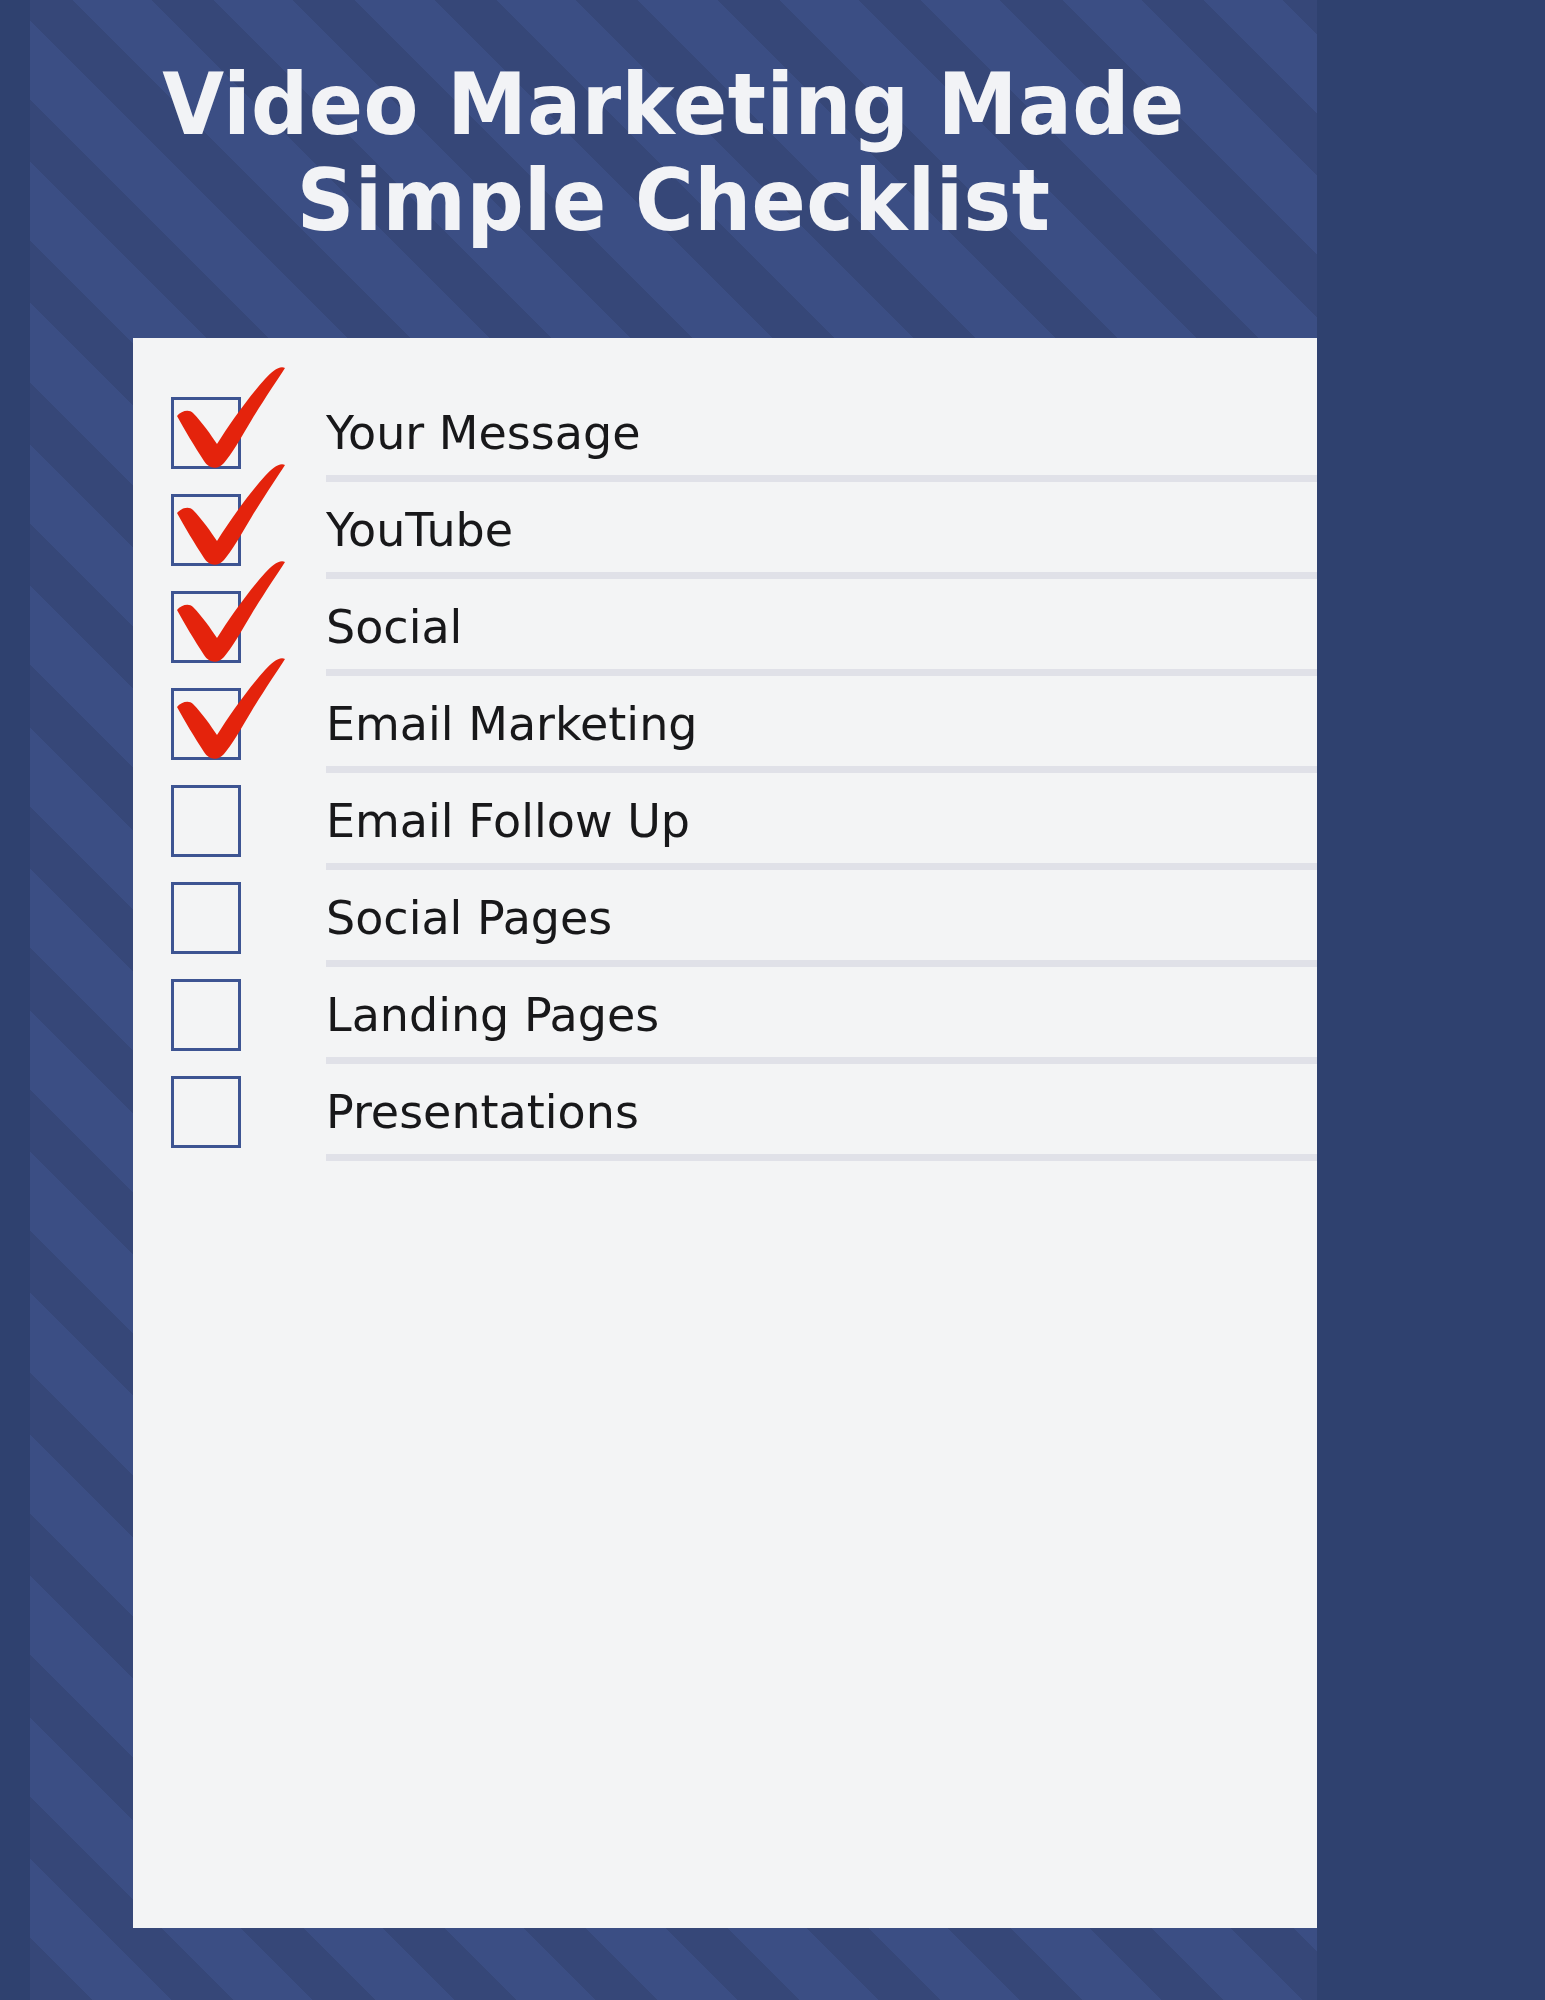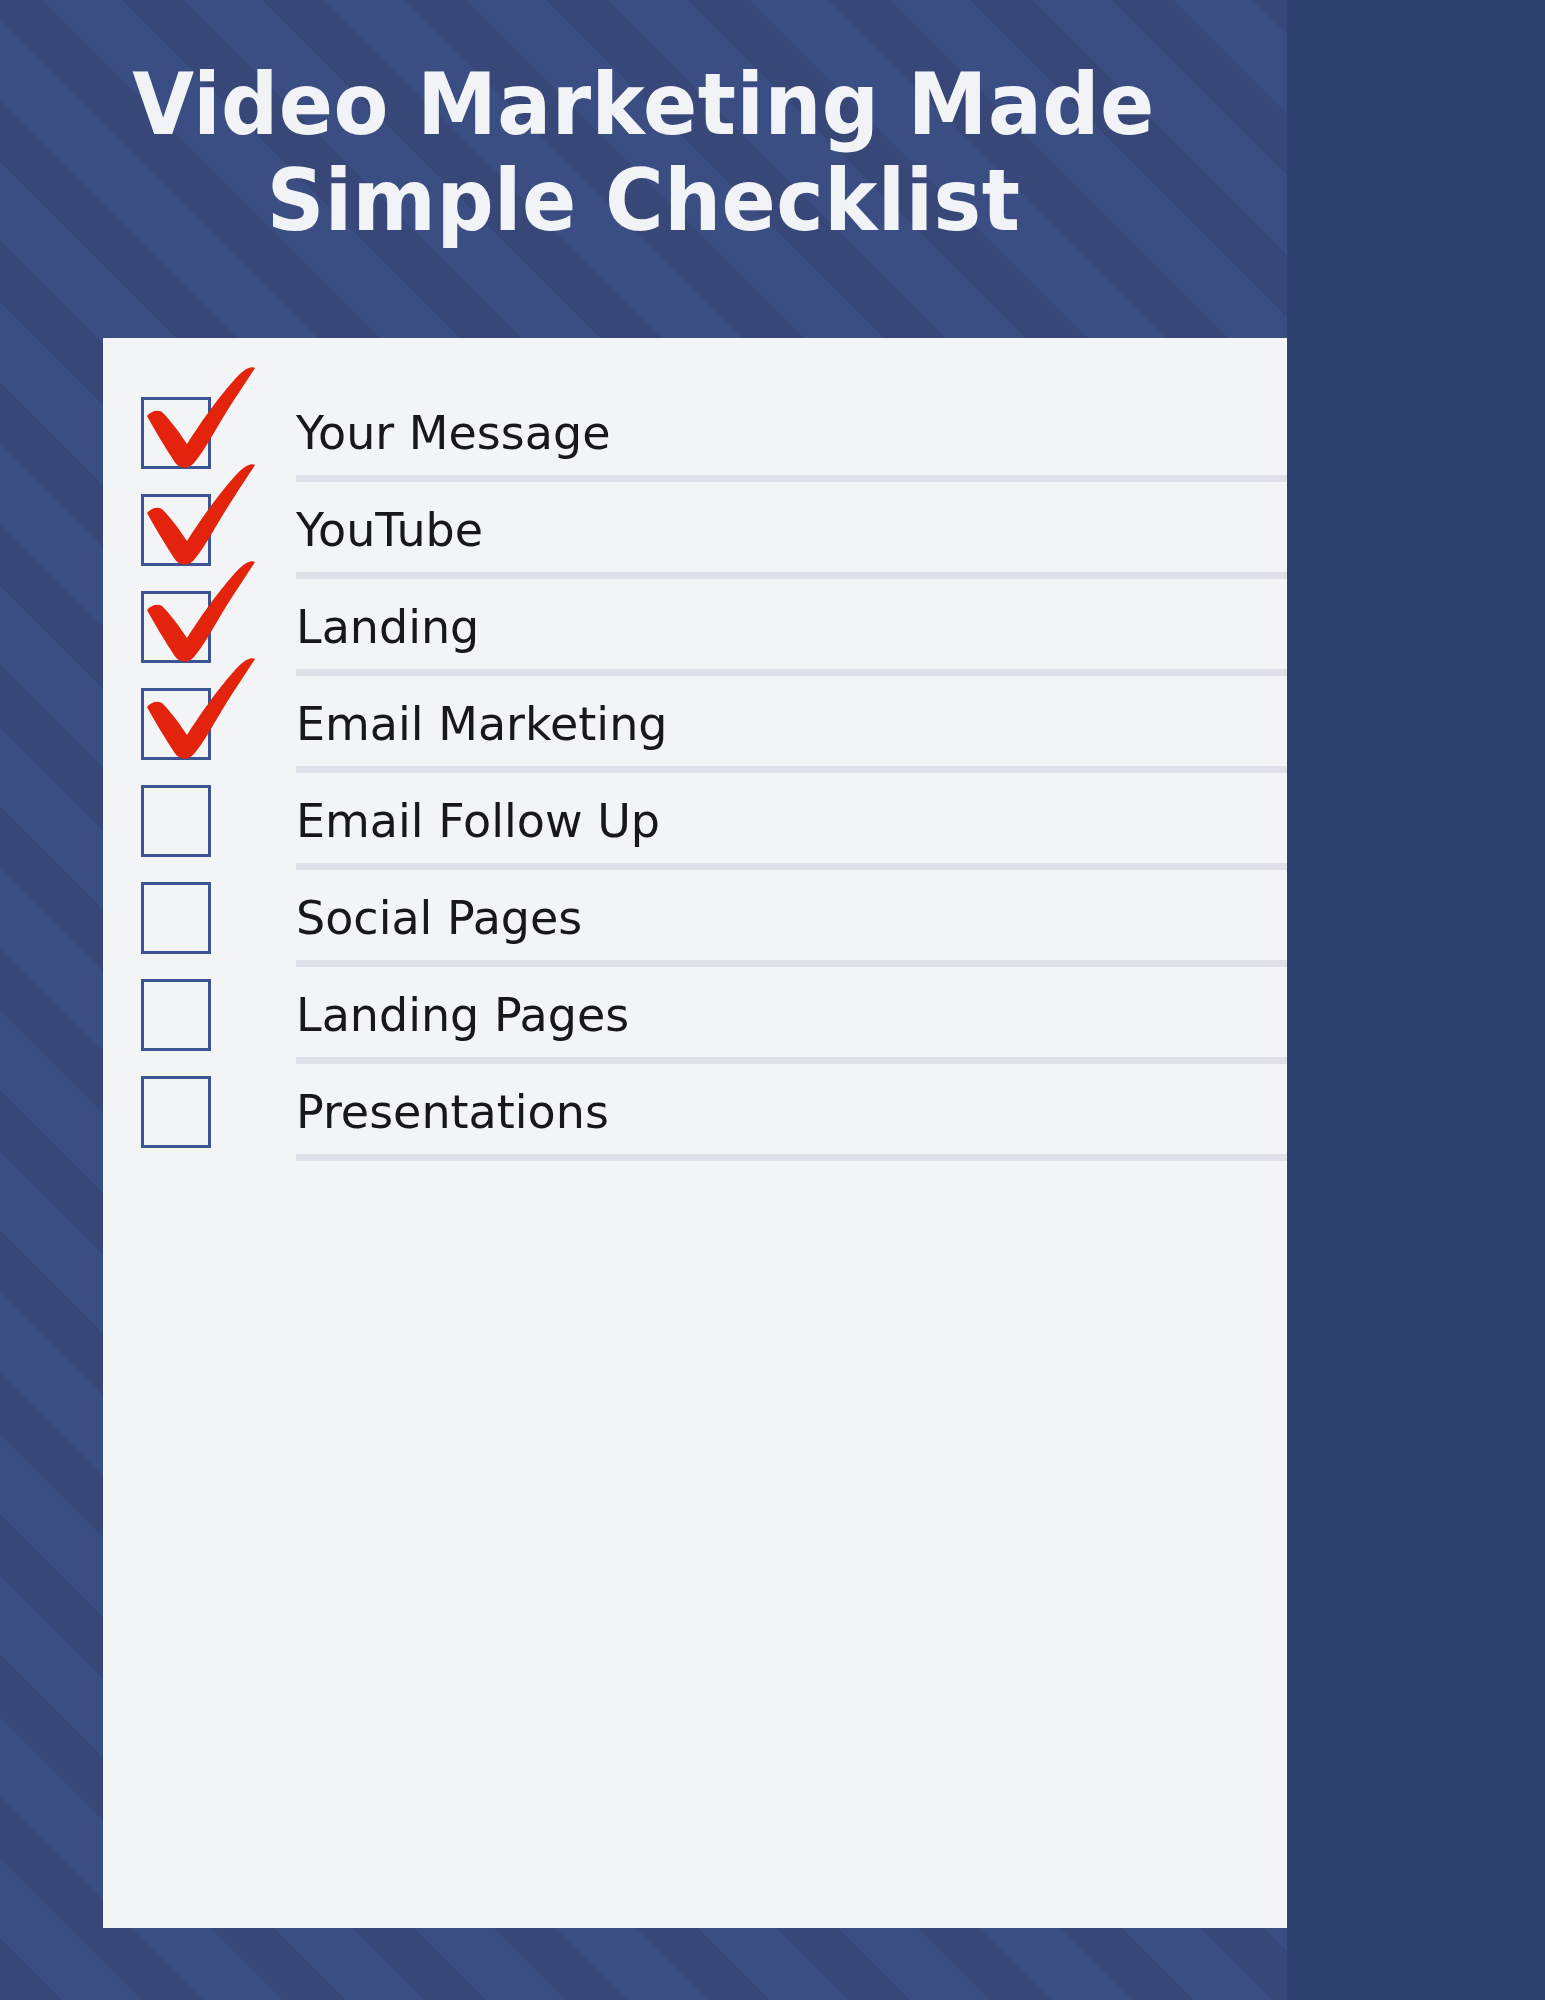--- a/index.html
+++ b/index.html
@@ -21,20 +21,21 @@
     height: 2000px;
     background-color: #3b4e84;
     background-image: repeating-linear-gradient(
         45deg,
         #364778 0px,
         #364778 44px,
         #3b4e84 44px,
         #3b4e84 100px
     );
     overflow: hidden;
+    margin-left: 30px;
   }
 
   
   .title-block {
     position: absolute;
     left: 0;
     right: 0;
     top: 56px;
     text-align: center;
     padding: 0 40px;
@@ -154,21 +155,21 @@
             <path d="M18,73 C22,68 30,66 34,70 C43,79 52,92 58,101 C70,82 88,56 106,36 C113,28 121,22 126,25 C119,36 104,58 92,78 C82,95 72,112 65,120 C59,127 50,126 45,118 C36,104 25,86 18,73 Z" fill="#e4230c"></path>
           </svg>
           <div class="row-label">YouTube</div>
           <div class="row-sep"></div>
         </div>
         <div class="row">
           <div class="checkbox"></div>
           <svg class="check-mark" viewBox="0 0 140 140">
             <path d="M18,73 C22,68 30,66 34,70 C43,79 52,92 58,101 C70,82 88,56 106,36 C113,28 121,22 126,25 C119,36 104,58 92,78 C82,95 72,112 65,120 C59,127 50,126 45,118 C36,104 25,86 18,73 Z" fill="#e4230c"></path>
           </svg>
-          <div class="row-label">Landing</div>
+          <div class="row-label">Social</div>
           <div class="row-sep"></div>
         </div>
         <div class="row">
           <div class="checkbox"></div>
           <svg class="check-mark" viewBox="0 0 140 140">
             <path d="M18,73 C22,68 30,66 34,70 C43,79 52,92 58,101 C70,82 88,56 106,36 C113,28 121,22 126,25 C119,36 104,58 92,78 C82,95 72,112 65,120 C59,127 50,126 45,118 C36,104 25,86 18,73 Z" fill="#e4230c"></path>
           </svg>
           <div class="row-label">Email Marketing</div>
           <div class="row-sep"></div>
         </div>

